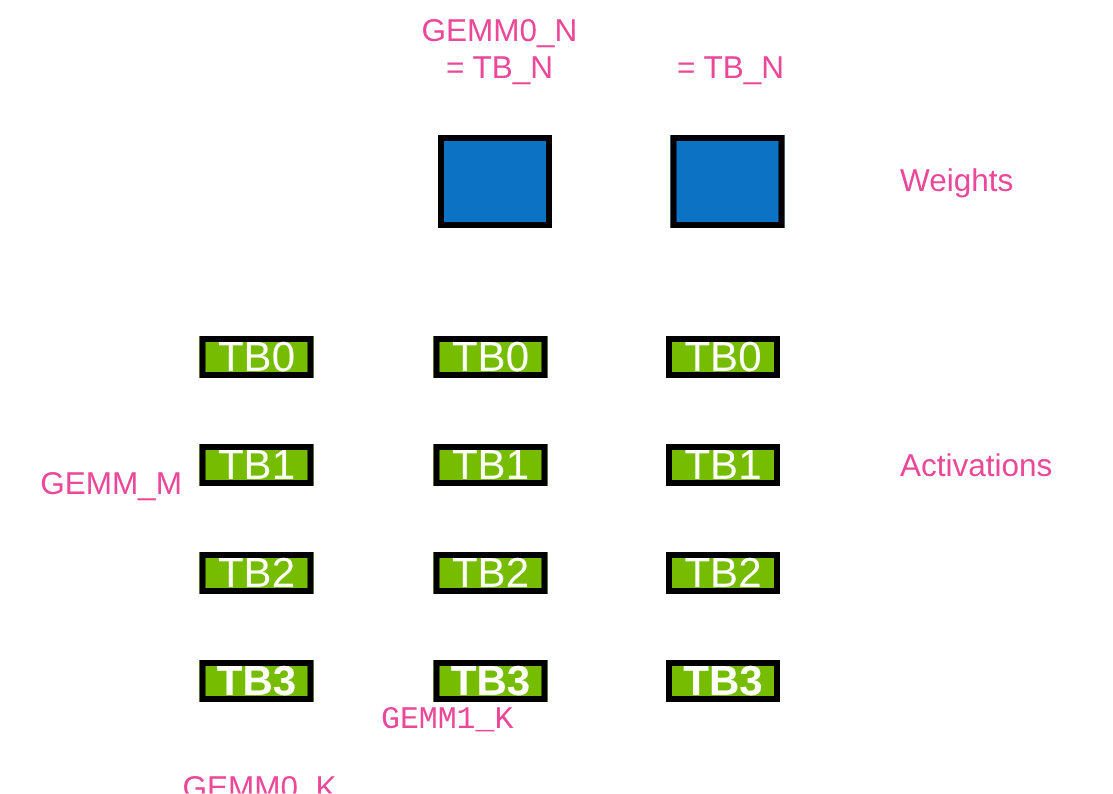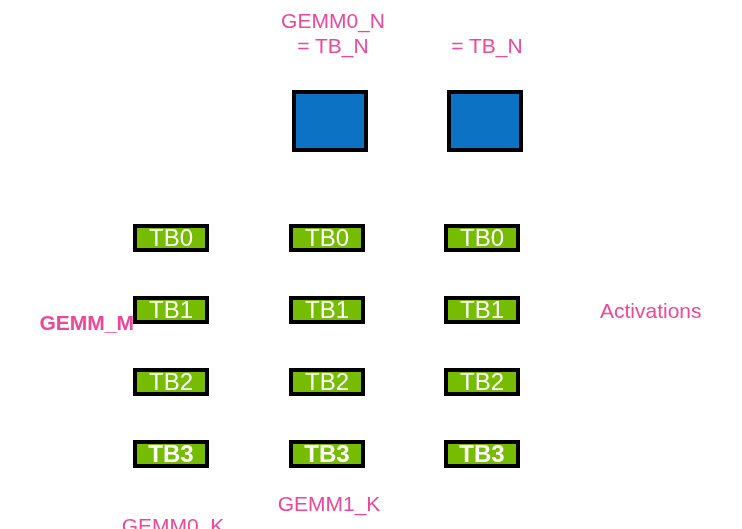--- a/index.html
+++ b/index.html
@@ -28,27 +28,27 @@
     color: #ec4899;
     white-space: pre;
   }
   .label.center {
     text-align: center;
   }
 
   #top-label-gemm0 { left: 258px; top: 8px;  width: 150px; }
   #top-label-gemm1 { left: 412px; top: 8px;  width: 150px; }
 
-  #left-label-gemm-m { left: 14px;  top: 310px; width: 120px; text-align: right; font-weight: bold; }
+  #left-label-gemm-m { left: 14px;  top: 310px; width: 120px; text-align: center; }
 
   #right-label-weights     { left: 600px; top: 108px; }
   #right-label-activations { left: 600px; top: 298px; }
 
   #bottom-label-gemm0k { left: 98px;  top: 503px; width: 150px; text-align: center; margin-top: 10px; }
-  #bottom-label-gemm1k { left: 254px; top: 491px; width: 150px; text-align: center; }
+  #bottom-label-gemm1k { left: 254px; top: 468px; width: 150px; text-align: left; font-family: Liberation Mono, monospace; }
 
   
   .weight-block {
     position: absolute;
     width: 76px;
     height: 62px;
     background: #0b72c4;
     border: 4px solid #000000;
     box-sizing: border-box;
     top: 90px;
@@ -72,39 +72,40 @@
 
   .tb-cell {
     flex: 1 1 0;
     background: #76bc00;
     border: 4px solid #000000;
     box-sizing: border-box;
     display: flex;
     align-items: center;
     justify-content: center;
     color: #ffffff;
-    font-size: 24px;
+    font-size: 28px;
     line-height: 20px;
     margin-bottom: -4px;
     margin-top: 48px;
   }
   .tb-cell:last-child { margin-bottom: 0; font-weight: bold; }
 </style>
 </head>
 <body>
 
 <div id="canvas">
 
   <div class="label center" id="top-label-gemm0"><span>GEMM0_N</span><br><span>= TB_N</span></div>
 
   <div class="label center" id="top-label-gemm1"><br><span>= TB_N</span></div>
 
   <div class="weight-block" id="weight-block-0"></div>
   <div class="weight-block" id="weight-block-1"></div>
 
+  <div class="label" id="right-label-weights">Weights</div>
   <div class="label" id="right-label-activations">Activations</div>
 
   <div class="label" id="left-label-gemm-m">GEMM_M</div>
 
   <div class="activation-column" id="activation-column-0">
     <div class="tb-cell">TB0</div>
     <div class="tb-cell">TB1</div>
     <div class="tb-cell">TB2</div>
     <div class="tb-cell">TB3</div>
   </div>

